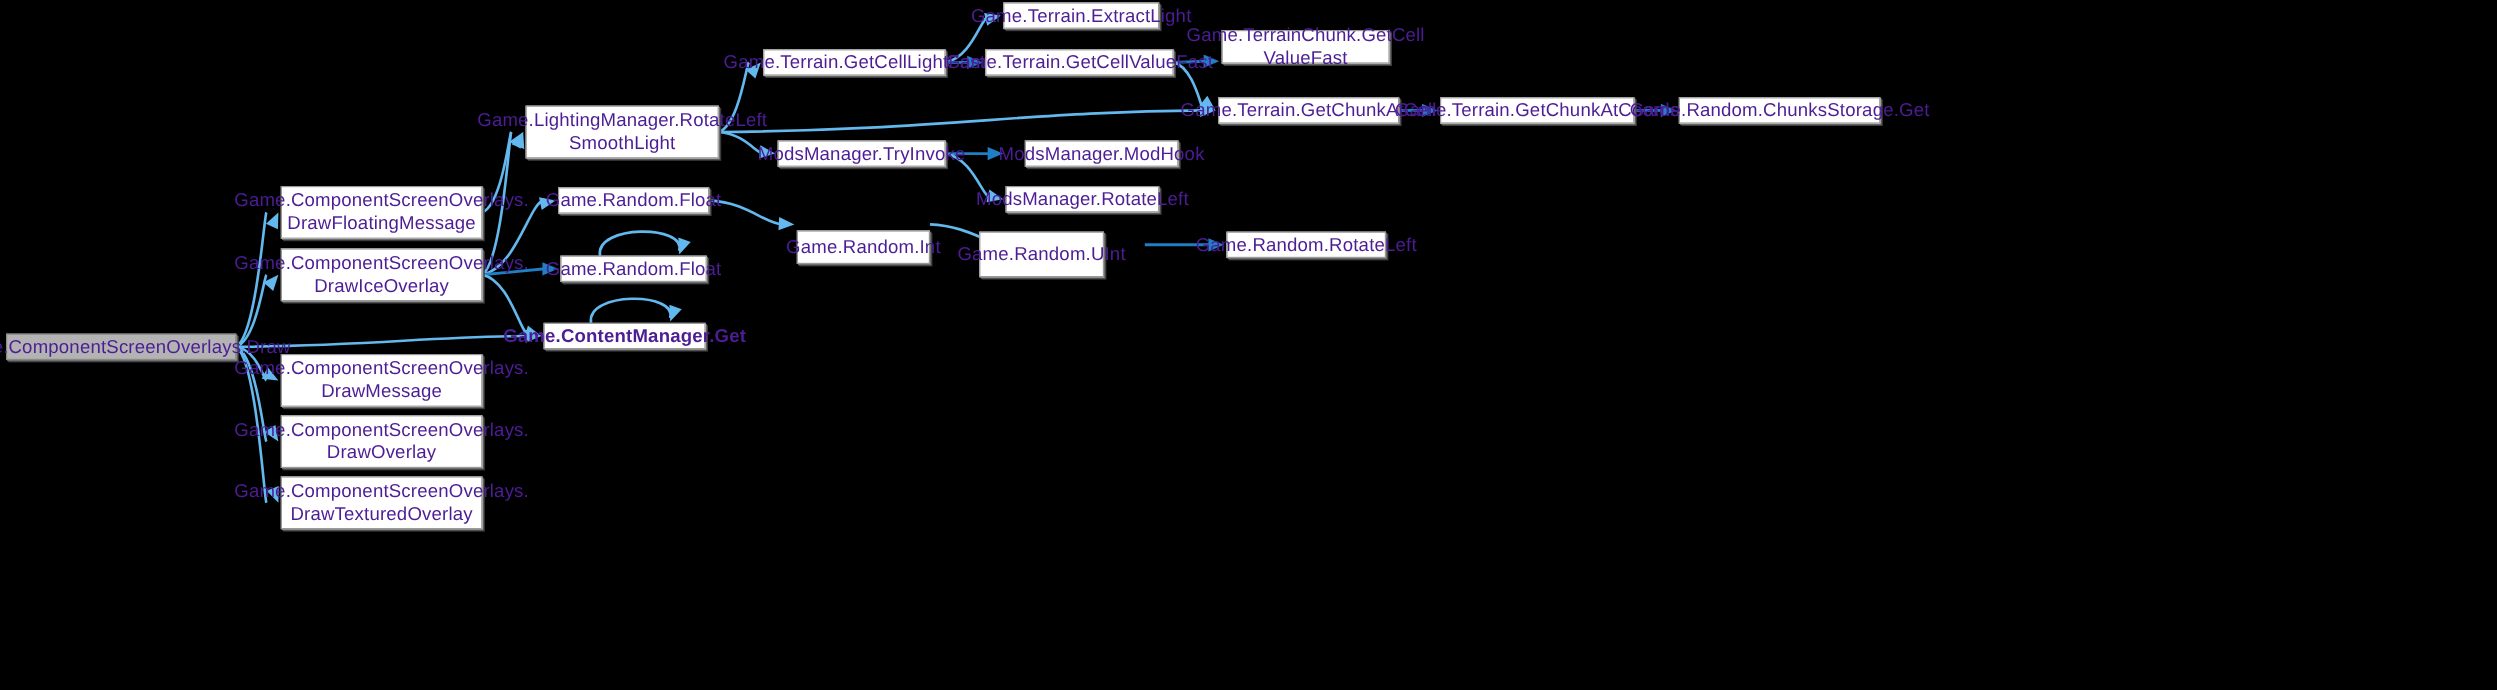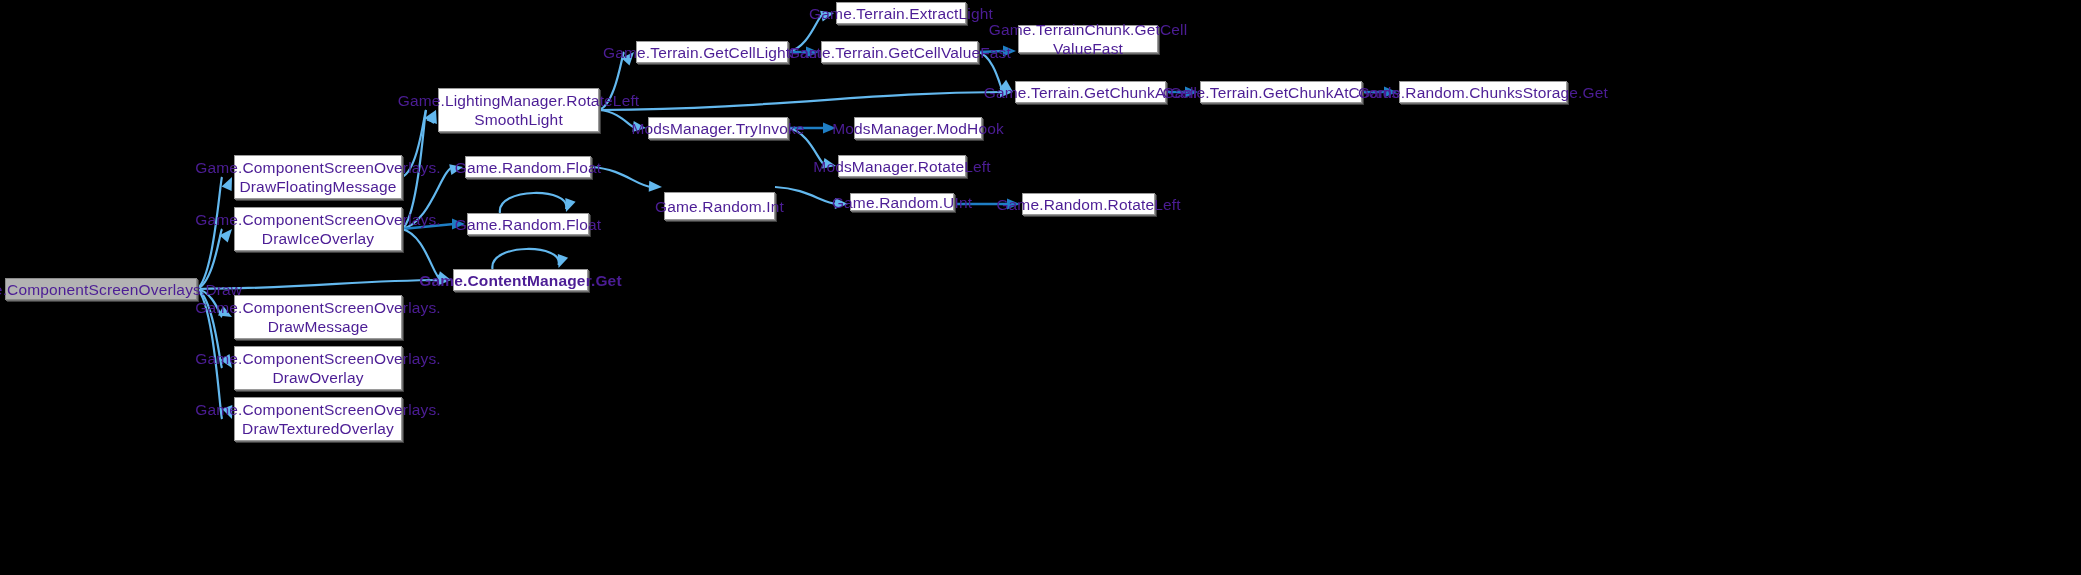--- a/index.html
+++ b/index.html
@@ -123,21 +123,21 @@
       <div class="node" style="left: 465px; top: 156px; width: 126px; height: 22px; text-align: right;">Game.Random.Float</div>
       <div class="node" style="left: 467px; top: 213px; width: 122px; height: 22px;">Game.Random.Float</div>
       <div class="node" style="left: 453px; top: 269px; width: 135px; height: 22px; font-weight: bold;">Game.ContentManager.Get</div>
       <div class="node" style="left: 636px; top: 41px; width: 152px; height: 22px;">Game.Terrain.GetCellLightFast</div>
       <div class="node" style="left: 648px; top: 117px; width: 140px; height: 22px;">ModsManager.TryInvoke</div>
       <div class="node" style="left: 664px; top: 192px; width: 111px; height: 28px; text-align: center;">Game.Random.Int</div>
       <div class="node" style="left: 836px; top: 2px; width: 130px; height: 22px;">Game.Terrain.ExtractLight</div>
       <div class="node" style="left: 821px; top: 41px; width: 157px; height: 22px;">Game.Terrain.GetCellValueFast</div>
       <div class="node" style="left: 838px; top: 117px; width: 128px; height: 22px; margin-left: 16px;">ModsManager.ModHook</div>
       <div class="node" style="left: 838px; top: 155px; width: 128px; height: 22px;">ModsManager.RotateLeft</div>
-      <div class="node" style="left: 850px; top: 193px; width: 104px; height: 18px;">Game.Random.UInt</div>
+      <div class="node" style="left: 816px; top: 193px; width: 104px; height: 38px;">Game.Random.UInt</div>
       <div class="node" style="left: 1018px; top: 14px; width: 140px; height: 28px; margin-top: 11px;">Game.TerrainChunk.GetCell
 ValueFast</div>
       <div class="node" style="left: 1015px; top: 81px; width: 151px; height: 22px;">Game.Terrain.GetChunkAtCell</div>
       <div class="node" style="left: 1022px; top: 193px; width: 133px; height: 22px;">Game.Random.RotateLeft</div>
       <div class="node" style="left: 1200px; top: 81px; width: 162px; height: 22px;">Game.Terrain.GetChunkAtCoords</div>
       <div class="node" style="left: 1399px; top: 81px; width: 168px; height: 22px;">Game.Random.ChunksStorage.Get</div>
     </div>
 </div>
 
 </body></html>

